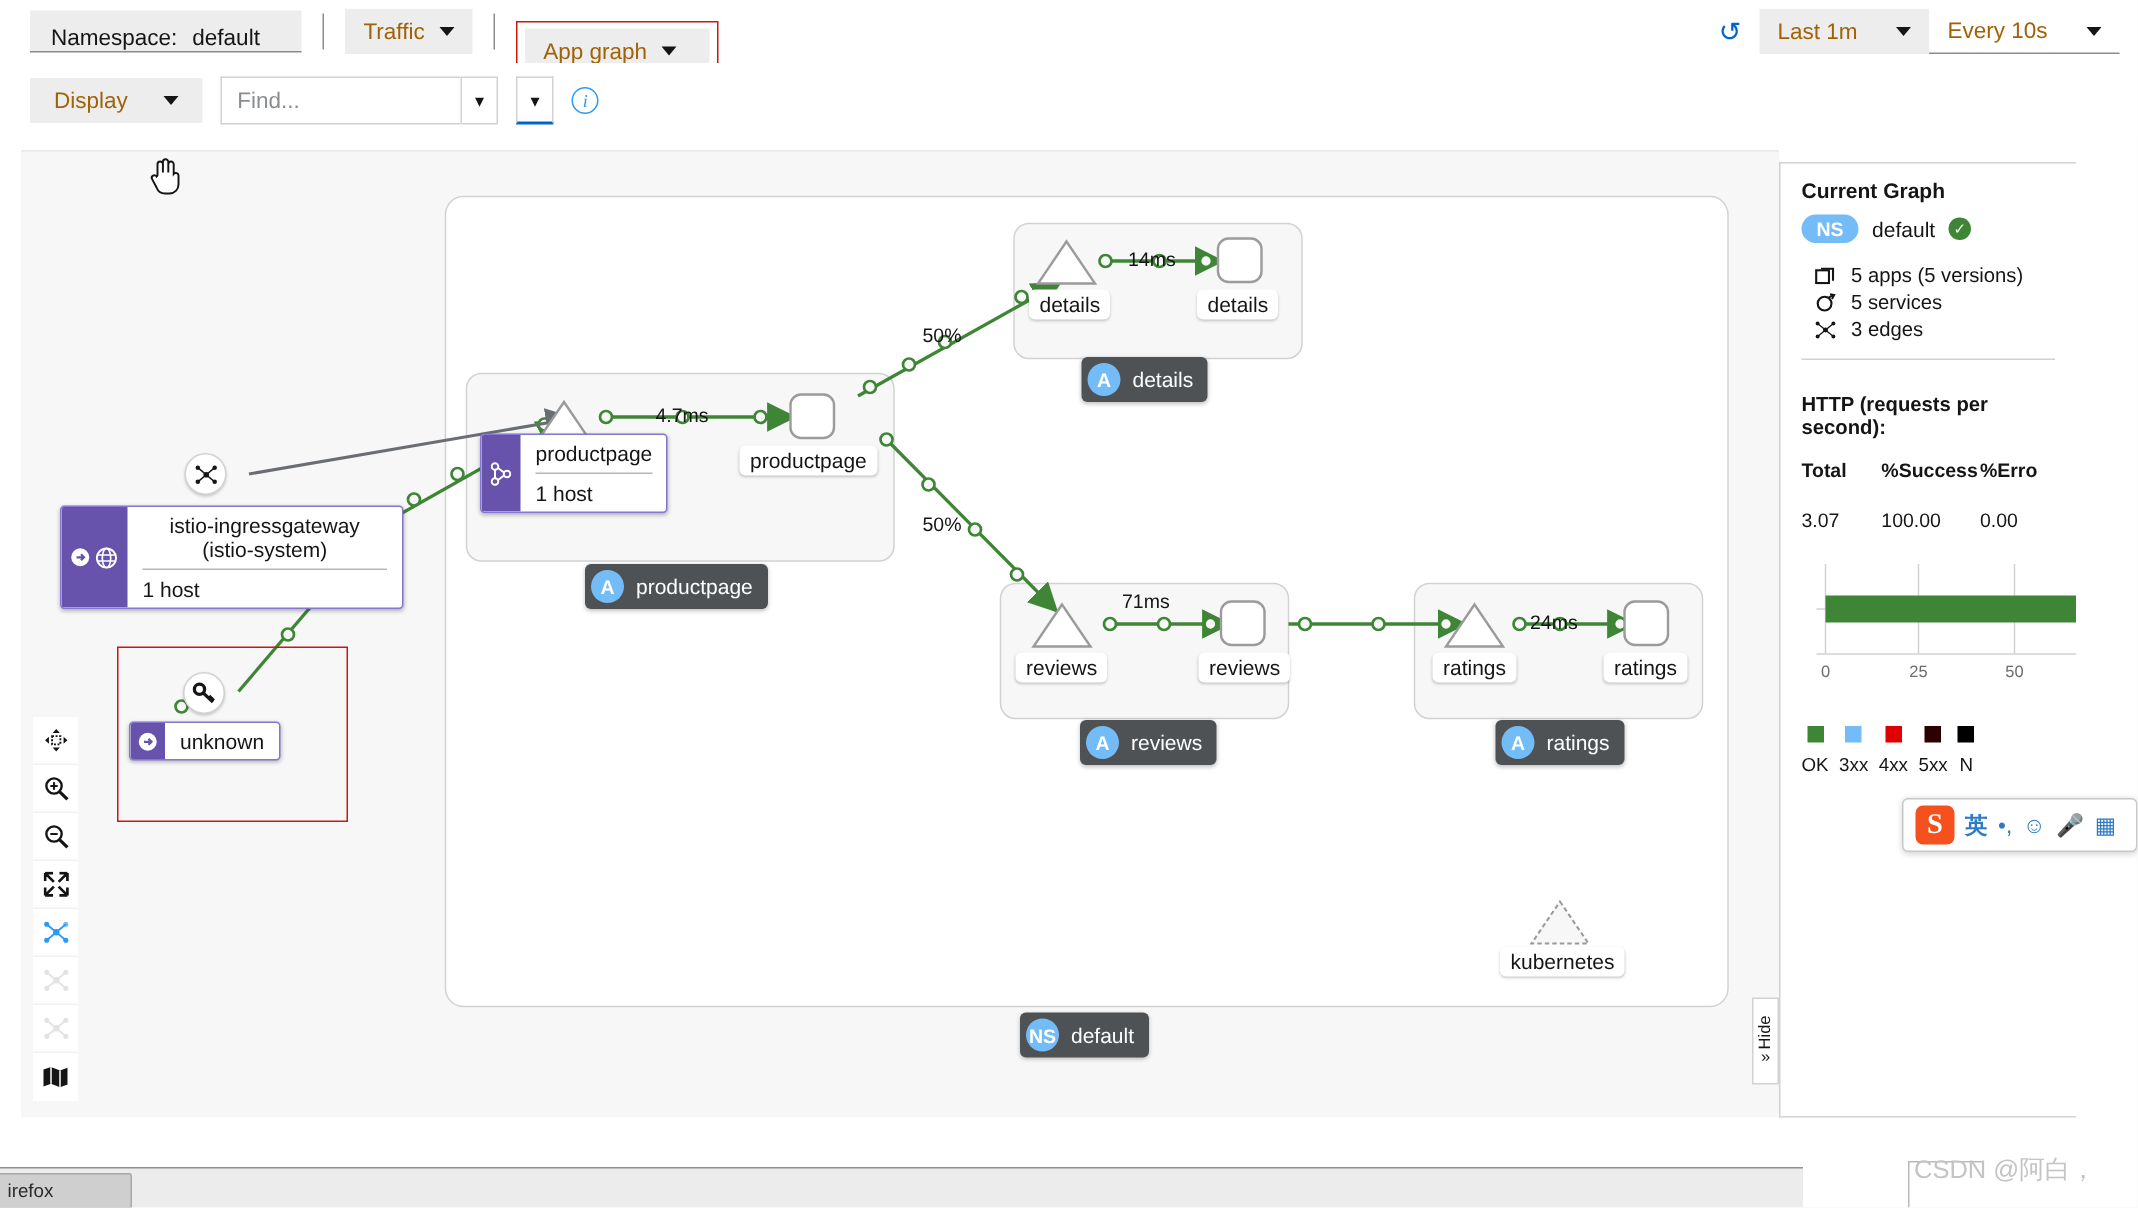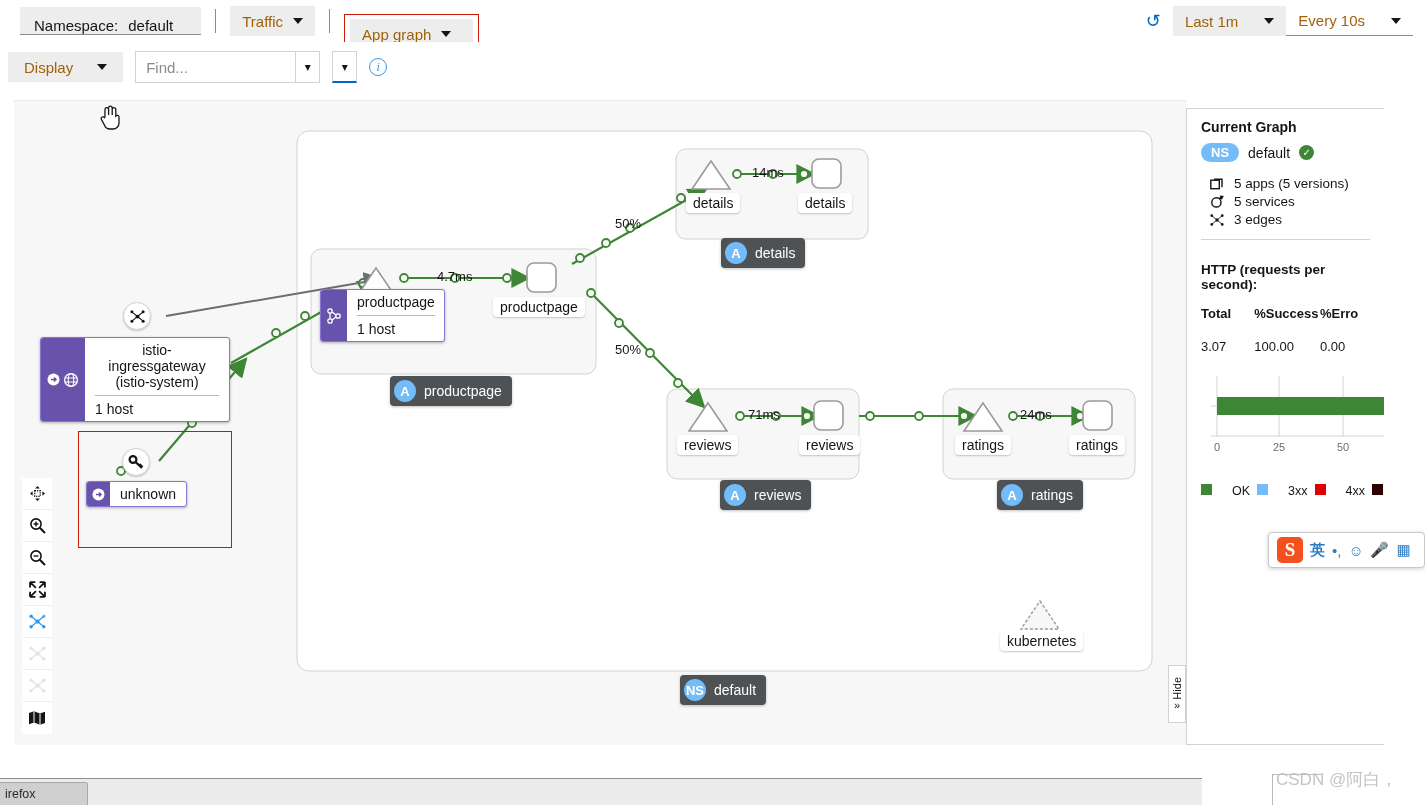--- a/index.html
+++ b/index.html
@@ -38,21 +38,21 @@
   #appgraph-box {
     border:1.5px solid #c9190b; padding:4px 5px 14px 5px;
     margin-left:0px; position:relative; top:18px;
   }
 
   #refresh-icon { color:#06c; font-size:18px; margin-right:12px; }
 
   
   #toolbar-row2 {
     position:absolute; left:0; top:42px; width:1425px; height:50px;
-    background:#fff; display:flex; align-items:center; padding-left:8px;
+    background:#fff; display:flex; align-items:center; padding-left:20px;
   }
   .combo { display:flex; align-items:stretch; height:32px; margin-left:12px; }
   .combo input {
     width:160px; border:1px solid #d2d2d2; border-right:none;
     padding:4px 10px; font-size:15px; font-family:inherit;
     color:#151515; outline:none; background:#fff;
   }
   .combo input::placeholder { color:#8a8d90; }
   .combo .cbtn {
     width:25px; border:1px solid #d2d2d2; background:#fff;
@@ -180,21 +180,21 @@
   #http-title { font-size:13.5px; font-weight:bold; margin-bottom:14px; }
   #metrics-head { display:flex; font-size:13px; font-weight:bold; margin-bottom:18px; }
   #metrics-vals { display:flex; font-size:13px; margin-bottom:10px; }
   .mcol-0 { width:85px; }
   .mcol-1 { width:105px; }
   .mcol-2 { width:80px; }
 
   #chart-area { position:relative; height:110px; margin-top:4px; }
   #legend { display:flex; align-items:center; gap:7px; font-size:12.5px;
     margin-top:10px; flex-wrap:nowrap; }
-  .lg { display:flex; gap:20px; white-space:nowrap; }
+  .lg { display:flex; align-items:center; gap:8px; white-space:nowrap;flex-direction:column; }
   .lg .sw { width:11px; height:11px; display:inline-block; }
 
   
   #hide-tab {
     position:absolute; left:1168px; top:665px; width:18px; height:58px;
     background:#fff; border:1px solid #d2d2d2;
     display:flex; flex-direction:column; align-items:center;
     justify-content:center; cursor:pointer; font-size:11px;
   }
   #hide-tab .vtxt { writing-mode:vertical-rl; transform:rotate(180deg); }
@@ -397,21 +397,21 @@
   <div class="nlabel" style="left:663px;top:334px">reviews</div>
   <div class="nlabel" style="left:785px;top:334px">reviews</div>
   <div class="nlabel" style="left:941px;top:334px">ratings</div>
   <div class="nlabel" style="left:1055px;top:334px">ratings</div>
   <div class="nlabel" style="left:986px;top:530px">kubernetes</div>
 
   <div class="elabel" style="left:738px;top:64px">14ms</div>
   <div class="elabel" style="left:423px;top:168px">4.7ms</div>
   <div class="elabel" style="left:601px;top:115px">50%</div>
   <div class="elabel" style="left:601px;top:241px">50%</div>
-  <div class="elabel" style="left:734px;top:306px">71ms</div>
+  <div class="elabel" style="left:734px;top:292px">71ms</div>
   <div class="elabel" style="left:1006px;top:306px">24ms</div>
 
   <div class="grp-badge" style="left:707px;top:137px">
     <span class="circ">A</span>
     <span>details</span>
   </div>
   <div class="grp-badge" style="left:376px;top:275px">
     <span class="circ">A</span>
     <span>productpage</span>
   </div>
@@ -437,21 +437,21 @@
         <path d="M3 5.2 v5.6 M5 4 L9 7 M5 12 L9 9" stroke="#fff" stroke-width="1.3" fill="none"></path>
       </svg>
     </div>
     <div class="rside">
       <div class="title">productpage</div>
       <div class="hr"></div>
       <div class="sub">1 host</div>
     </div>
   </div>
 
-  <div class="boxnode" style="left:26px;top:236px;width:190px">
+  <div class="boxnode" style="left:26px;top:236px;width:229px">
     <div class="lside">
       <svg width="13" height="13" viewBox="0 0 13 13">
         <circle cx="6.5" cy="6.5" r="6" fill="#fff"></circle>
         <path d="M4 6.5 h5 M7 4.5 L9 6.5 L7 8.5" stroke="#6753ac" stroke-width="1.5" fill="none"></path>
       </svg>
       <svg width="16" height="16" viewBox="0 0 16 16">
         <circle cx="8" cy="8" r="6.4" fill="none" stroke="#fff" stroke-width="1.3"></circle>
         <ellipse cx="8" cy="8" rx="2.8" ry="6.4" fill="none" stroke="#fff" stroke-width="1.1"></ellipse>
         <path d="M1.8 6 h12.4 M1.8 10 h12.4" stroke="#fff" stroke-width="1.1"></path>
       </svg>

